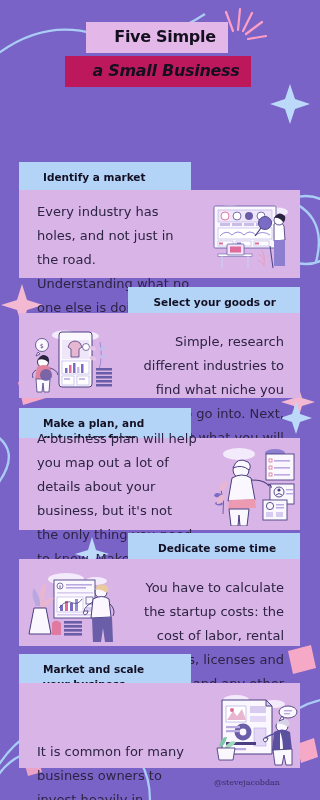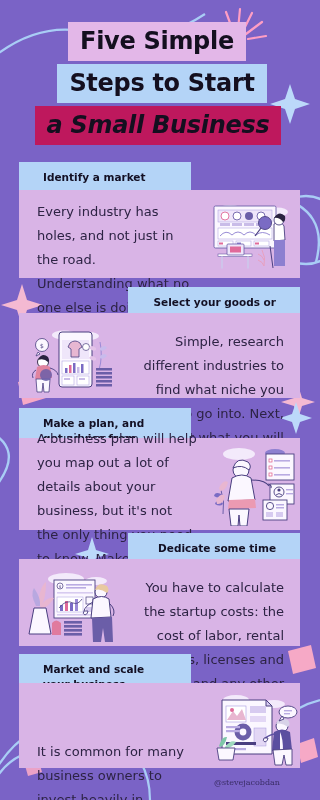--- a/index.html
+++ b/index.html
@@ -10,22 +10,22 @@
     overflow:hidden;
     position:relative;
   }
   .canvas{position:absolute;inset:0;width:320px;height:800px;overflow:hidden;}
 
   
   .deco{position:absolute;pointer-events:none;}
 
   
   .title-wrap{position:absolute;top:22px;left:0;width:320px;text-align:center;}
-  .tline{display:inline-block;font-weight:bold;font-size:24px;line-height:1.0;
-         color:#140f1f;letter-spacing:-0.3px;padding:7px 12px 8px 12px;white-space:nowrap;}
+  .tline{display:inline-block;font-weight:bold;font-size:16px;line-height:1.0;
+         color:#140f1f;letter-spacing:-0.3px;padding:7px 12px 8px 28px;white-space:nowrap;}
   .tl1{background:#e3b7e8;margin-left:-6px;}
   .tl2{background:#b4d4f7;margin-left:4px;}
   .tl3{background:#be185d;margin-left:-4px;font-style:italic;}
   .tline-row{line-height:0;margin-bottom:3px;}
 
   
   .step{position:absolute;width:320px;}
   .hdr{position:absolute;background:#b4d4f7;box-sizing:border-box;
        font-weight:bold;font-size:10.5px;line-height:1.45;color:#131024;
        padding:8px 24px;}
@@ -88,23 +88,20 @@
     <path d="M-14 800 Q 6 742 60 752" fill="none" stroke="#a9cdf5" stroke-width="2.2"></path>
 
     <path d="M320 700 Q 272 712 268 760" fill="none" stroke="#a9cdf5" stroke-width="2.2"></path>
 
     <path d="M24 762 L38 758 L42 772 L28 776 Z" fill="#f6a9c6" opacity="0.9"></path>
   </svg>
 
   <div class="title-wrap">
     <div class="tline-row">
       <span class="tline tl1">Five Simple</span>
-    </div>
-    <div class="tline-row">
-      <span class="tline tl2">Steps to Start</span>
     </div>
     <div class="tline-row">
       <span class="tline tl3">a Small Business</span>
     </div>
   </div>
 
   <div class="step left" style="top:0;left:0;height:0;">
     <div class="hdr" style="top:162px;width:172px;height:28px;">Identify a market gap</div>
     <div class="panel" style="top:190px;width:281px;height:88px;"></div>
     <div class="body-text" style="top:200px;left:37px;width:158px;">Every industry has holes, and not just in the road. Understanding what no one else is doing and finding a way to fill it can be powerful.</div>

